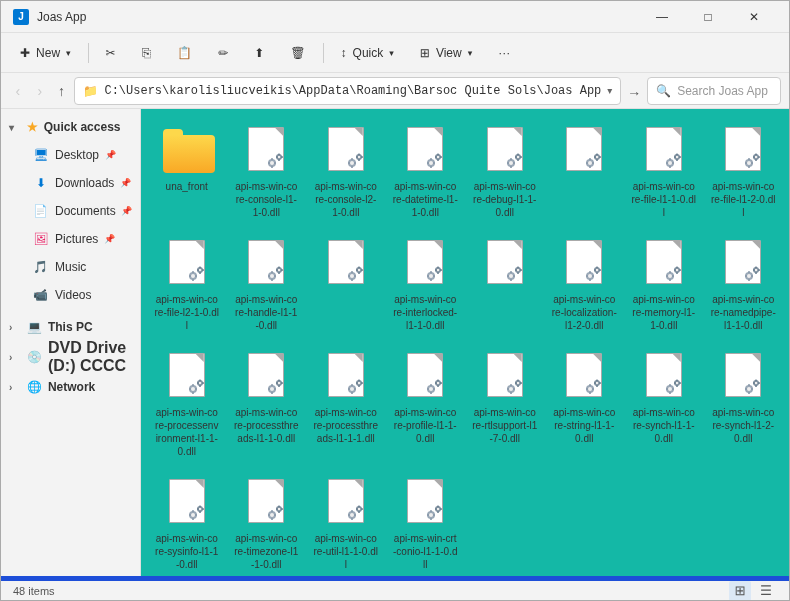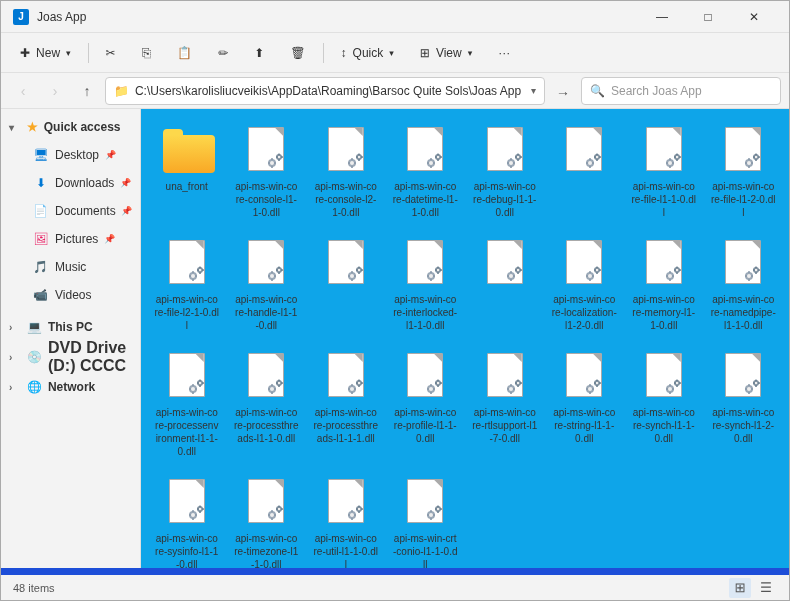--- a/index.html
+++ b/index.html
@@ -125,20 +125,21 @@
       padding: 0 8px;
       font-size: 12px;
       color: #333;
       gap: 6px;
     }
     .address-text {
       flex: 1;
       overflow: hidden;
       text-overflow: ellipsis;
       white-space: nowrap;
+      font-family: Liberation Mono, monospace;
     }
     .address-chevron {
       color: #666;
       font-size: 10px;
     }
     .forward-nav {
       width: 28px;
       height: 28px;
       border: none;
       background: transparent;
@@ -220,21 +221,21 @@
     }
     .pin-icon {
       font-size: 9px;
       color: #0078d4;
     }
 
     
     .content {
       flex: 1;
       overflow-y: auto;
-      background: #0ea5e9;
+      background: #14b8a6;
       padding: 8px;
     }
     .file-grid {
       display: grid;
       grid-template-columns: repeat(8, 1fr);
       gap: 4px;
     }
     .file-item {
       display: flex;
       flex-direction: column;
@@ -325,23 +326,23 @@
     }
 
     
     .sidebar::-webkit-scrollbar,
     .content::-webkit-scrollbar { width: 8px; }
     .sidebar::-webkit-scrollbar-thumb,
     .content::-webkit-scrollbar-thumb { background: #ccc; border-radius: 4px; }
 
     
     .statusbar {
-      height: 32px;
+      height: 24px;
       background: #f3f3f3;
-      border-top: 7px solid #1d4ed8;
+      border-top: 5px solid #1d4ed8;
       display: flex;
       align-items: center;
       padding: 7px 12px;
       font-size: 11px;
       color: #555;
       justify-content: space-between;
     }
     .statusbar-right {
       display: flex;
       gap: 4px;

